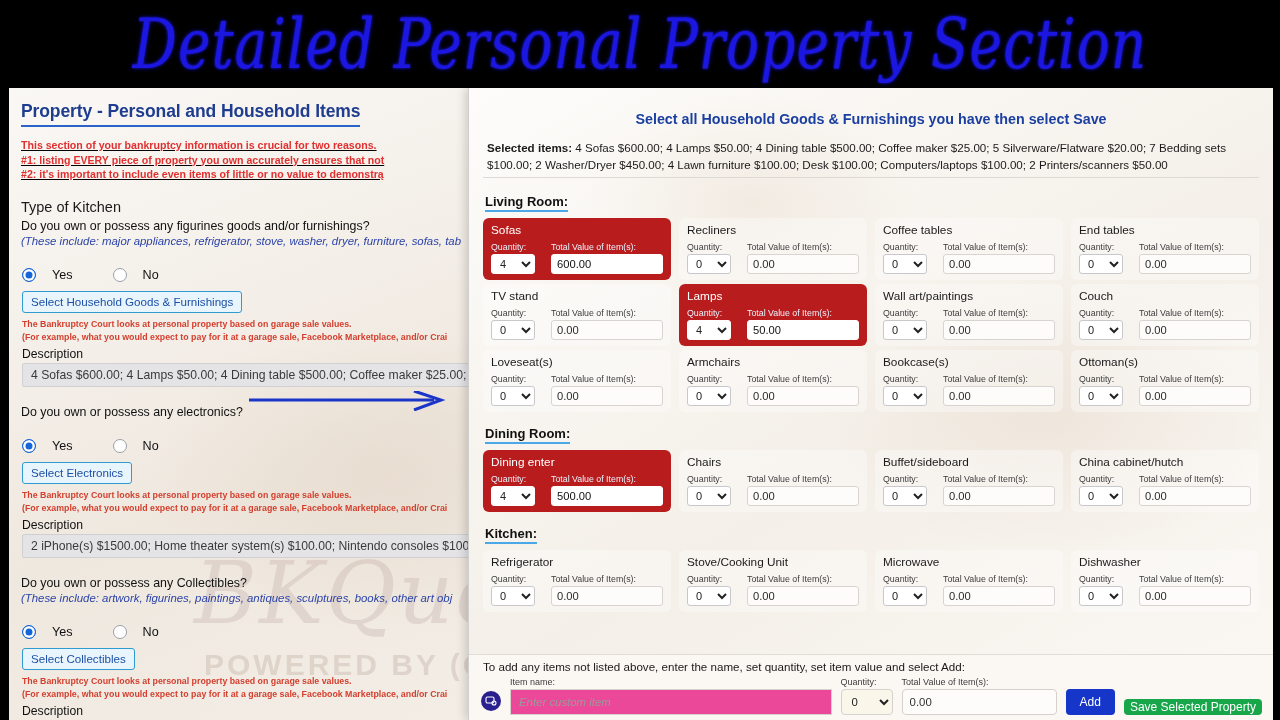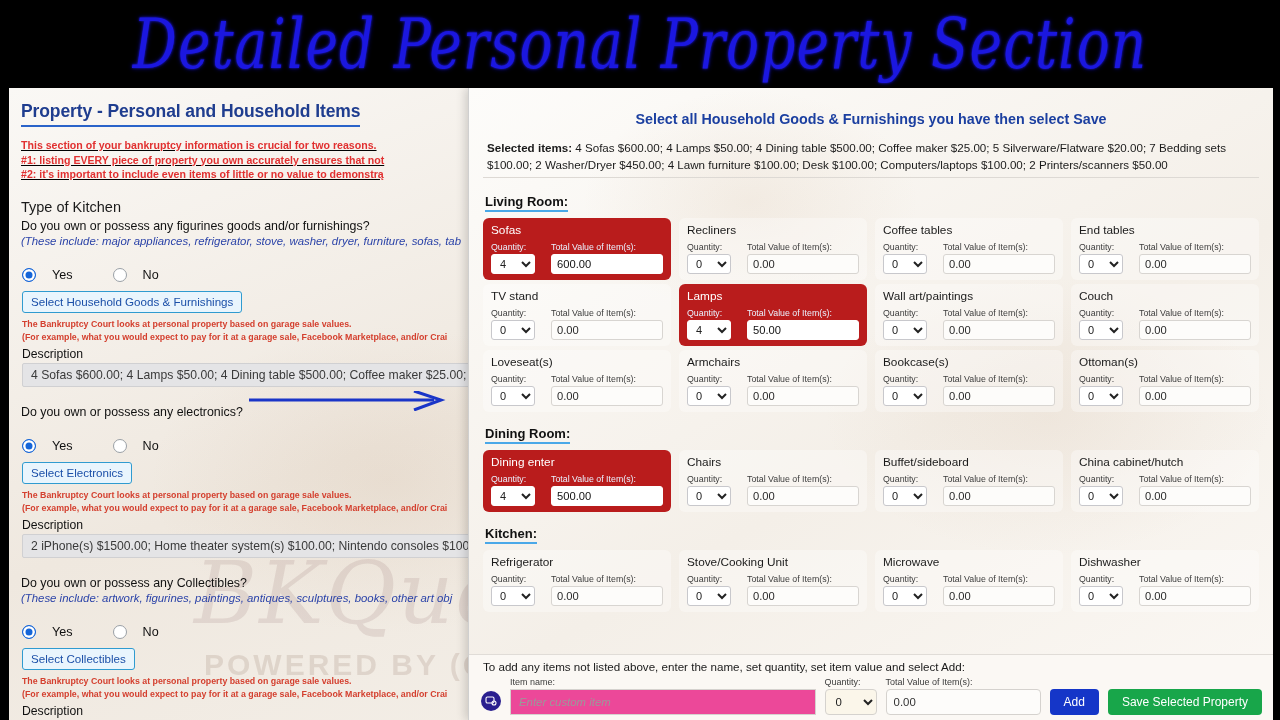--- a/index.html
+++ b/index.html
@@ -314,21 +314,21 @@
     font-family: "Liberation Sans", sans-serif;
   }
   .btn-add {
     height: 26px; padding: 0 14px;
     background: #1536c8; color: #fff;
     border: none; border-radius: 4px;
     font-size: 12px; cursor: pointer;
     font-family: "Liberation Sans", sans-serif;
   }
   .btn-save {
-    height: 26px; padding: 0 14px;
+    height: 16px; padding: 0 6px;
     background: #18a64a; color: #fff;
     border: none; border-radius: 4px;
     font-size: 12px; cursor: pointer;
     font-family: "Liberation Sans", sans-serif;
   }
   .add-lbl { font-size: 9px; color: #3c3c3c; display: block; margin-bottom: 2px; }
 </style>
 </head>
 <body>
 

